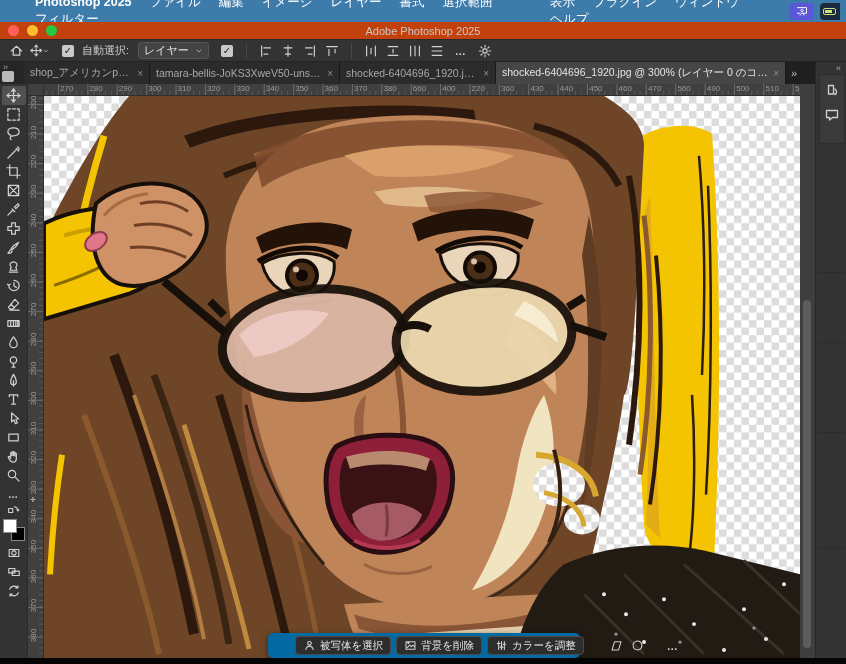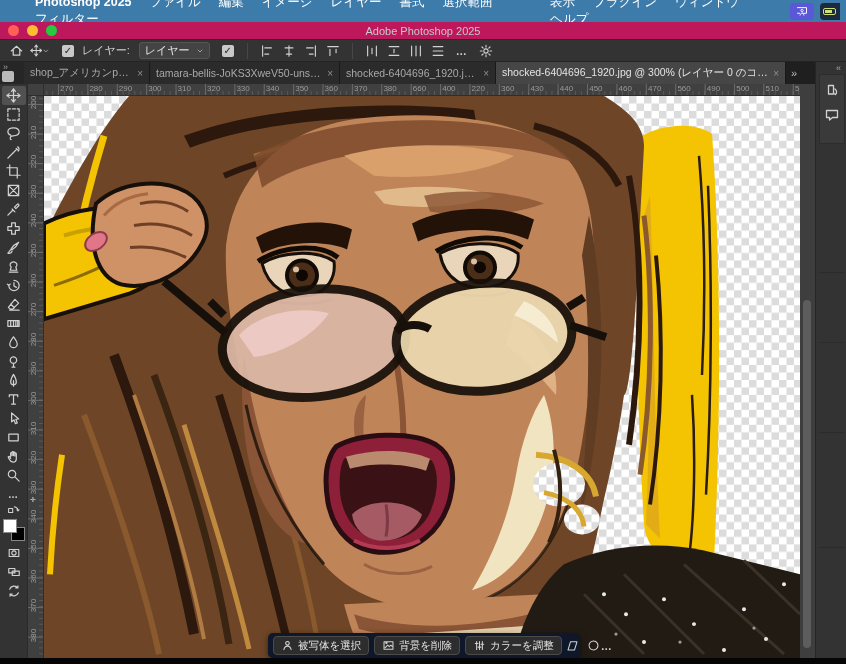--- a/index.html
+++ b/index.html
@@ -16,21 +16,21 @@
   #apple-logo { font-size:13px; padding:0 10px; }
   #menu-right { margin-left:auto; display:flex; align-items:center; }
   #screen-share-btn { background:var(--accent); border-radius:4px; width:26px; height:17px;
     display:flex; align-items:center; justify-content:center; margin:0 6px; }
   #battery-widget { background:#1c2c3e; border-radius:4px 0 0 4px; width:22px; height:17px;
     display:flex; align-items:center; justify-content:center; }
   .batt { width:13px; height:7px; border:1px solid #cfe07a; border-radius:2px; position:relative; }
   .batt::after { content:""; position:absolute; left:1px; top:1px; bottom:1px; width:7px; background:#cfe07a; }
 
   
-  #titlebar { position:absolute; left:0; top:22px; width:846px; height:18px; background:#be185d;
+  #titlebar { position:absolute; left:0; top:22px; width:846px; height:18px; background:#c2410c;
     display:flex; align-items:center; border-bottom:1px solid #2a2a2a; }
   .traffic { width:11px; height:11px; border-radius:50%; margin-left:8px; }
   #title-text { position:absolute; left:0; right:0; text-align:center; color:#c9c9c9; font-size:11px; }
 
   #optionsbar { position:absolute; left:0; top:40px; width:846px; height:22px; background:#333333;
     border-bottom:1px solid #242424; display:flex; align-items:center; color:#cfcfcf; font-size:11px; gap:4px; padding:0 6px; }
   .opt-sep { width:1px; height:16px; background:#474747; margin:0 5px; }
   .icon { stroke:#d2d2d2; fill:none; stroke-width:1.3; stroke-linecap:round; stroke-linejoin:round; }
   .chk { width:12px; height:12px; background:#c9c9c9; border-radius:2px; color:#1e1e1e; font-size:10px;
     line-height:12px; text-align:center; font-weight:bold; margin:0 4px 0 8px; }
@@ -92,22 +92,22 @@
   #bottomstrip { position:absolute; left:0; top:658px; width:846px; height:6px; background:#050505; }
 
   
   #caption { position:absolute; left:339px; top:482px; width:270px; height:40px;
     background:rgba(105,105,112,0.80); display:flex; align-items:center; justify-content:center;
     font-size:30px; font-weight:bold; letter-spacing:1px; white-space:nowrap; }
   #caption .w { color:#ffffff; text-shadow:0 0 2px rgba(0,0,0,.55), 1px 1px 0 rgba(0,0,0,.35); }
   #caption .r { color:var(--capRed); text-shadow:0 0 2px rgba(0,0,0,.45); }
 
   
-  #taskbar { position:absolute; left:268px; top:633px; width:312px; height:25px; background:#0f172a;
-    border-radius:5px; box-shadow:0 2px 6px rgba(0,0,0,.5); display:flex; align-items:center; gap:1px; padding:0 7px 0 4px; }
+  #taskbar { position:absolute; left:268px; top:633px; width:312px; height:25px; background:#0369a1;
+    border-radius:5px; box-shadow:0 2px 6px rgba(0,0,0,.5); display:flex; align-items:center; gap:23px; padding:0 7px 0 4px; }
   #taskbar-grip { width:7px; height:17px; background-image:radial-gradient(#6a6a6a 1px, transparent 1px);
     background-size:3.5px 4px; }
   .task-btn { display:flex; align-items:center; gap:4px; background:#2d2d2d; border:1px solid #4b4b4b;
     border-radius:4px; height:19px; padding:0 7px; color:#e4e4e4; font-size:10.5px; white-space:nowrap; }
   .task-icon { display:flex; align-items:center; }
 </style>
 </head>
 <body>
 
 <div id="stage">
@@ -143,21 +143,21 @@
       </span>
     <span class="opt-iconbtn">
       <svg class="icon" width="13" height="13" viewBox="0 0 16 16">
           <path d="M8 1 L8 15 M1 8 L15 8 M8 1 L6 3.5 M8 1 L10 3.5 M8 15 L6 12.5 M8 15 L10 12.5 M1 8 L3.5 6 M1 8 L3.5 10 M15 8 L12.5 6 M15 8 L12.5 10"></path>
         </svg>
       <svg class="icon" width="8" height="8" viewBox="0 0 16 16">
           <path d="M4 6 L8 10 L12 6"></path>
         </svg>
       </span>
     <span class="chk">✓</span>
-    <span>レイヤー:</span>
+    <span>自動選択:</span>
     <span class="dropdown">
       <span>レイヤー</span>
       <svg class="icon" width="8" height="8" viewBox="0 0 16 16">
           <path d="M4 6 L8 10 L12 6"></path>
         </svg>
       </span>
     <span class="chk">✓</span>
     <span class="opt-sep"></span>
     <span id="align-group" style="display:flex;gap:2px">
         <span class="opt-iconbtn">

